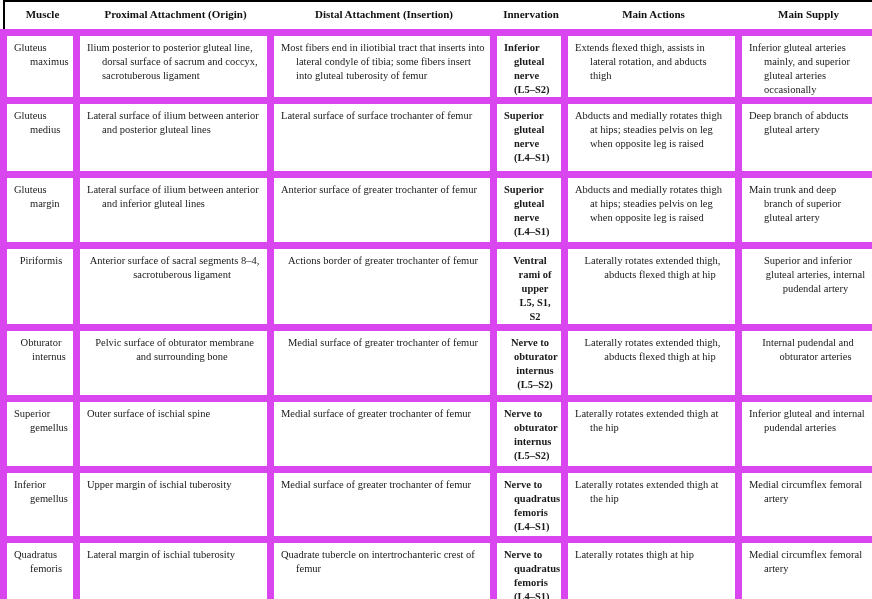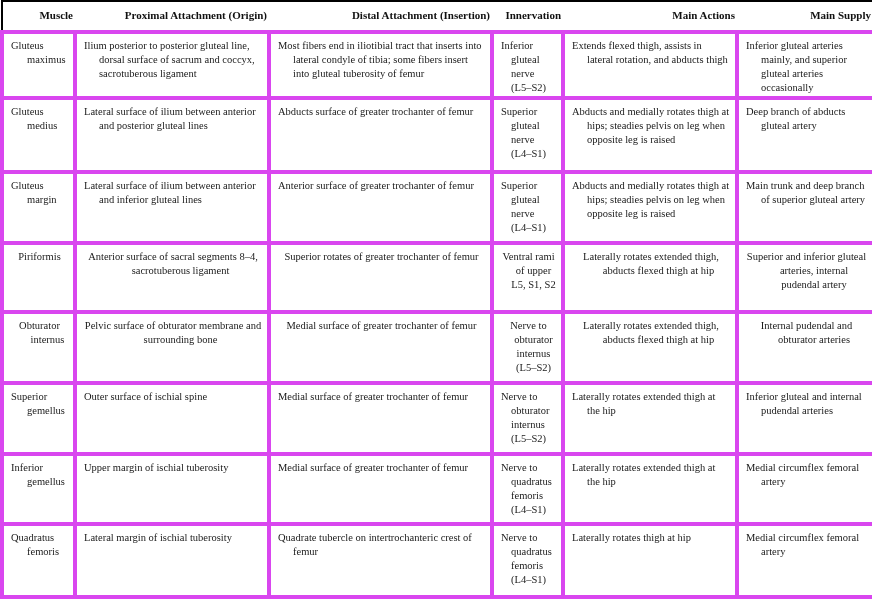--- a/index.html
+++ b/index.html
@@ -20,49 +20,49 @@
     font-size: 10.5px;
     color: #1a1a1a;
   }
   thead tr { height: 31px; }
   thead th {
     border-bottom: 2px solid #000000;
     border-left: none;
     border-right: none;
     font-size: 11px;
     font-weight: bold;
-    text-align: right;
+    text-align: center;
     vertical-align: middle;
     padding: 2px 2px 4px 6px;
     white-space: nowrap;
     overflow: visible;
     color: #111111;
   }
   tbody td {
-    border: 4px solid #d946ef;
+    border: 7px solid #d946ef;
     vertical-align: top;
     padding: 5px 5px 0 7px;
     line-height: 14px;
     overflow: hidden;
   }
   tbody tr:nth-child(1) { height: 66px; }
   tbody tr:nth-child(2) { height: 74px; }
   tbody tr:nth-child(3) { height: 71px; }
   tbody tr:nth-child(4) { height: 69px; text-align: center; }
   tbody tr:nth-child(5) { height: 71px; text-align: center; }
   tbody tr:nth-child(6) { height: 71px; }
   tbody tr:nth-child(7) { height: 70px; }
   tbody tr:nth-child(8) { height: 73px; margin-top: 44px; }
   .hang {
     display: block;
     padding-left: 15px;
     text-indent: -15px;
   }
   td.c0 .hang { padding-left: 16px; text-indent: -16px; }
-  td.c3 .hang { padding-left: 10px; text-indent: -10px; }
+  td.c3 .hang { padding-left: 10px; text-indent: -10px; font-weight: bold; }
 </style>
 </head>
 <body>
 
 <div class="page">
   <table class="muscle-table">
     <colgroup>
       <col style="width:73px">
         <col style="width:194px">
         <col style="width:223px">
@@ -102,21 +102,21 @@
           </td>
       </tr>
       <tr>
         <td class="c0">
             <span class="hang">Gluteus medius</span>
           </td>
         <td class="c1">
             <span class="hang">Lateral surface of ilium between anterior and posterior gluteal lines</span>
           </td>
         <td class="c2">
-            <span class="hang">Abducts surface of greater trochanter of femur</span>
+            <span class="hang">Lateral surface of surface trochanter of femur</span>
           </td>
         <td class="c3">
             <span class="hang">Superior gluteal nerve (L4–S1)</span>
           </td>
         <td class="c4">
             <span class="hang">Abducts and medially rotates thigh at hips; steadies pelvis on leg when opposite leg is raised</span>
           </td>
         <td class="c5">
             <span class="hang">Deep branch of abducts gluteal artery</span>
           </td>
@@ -142,21 +142,21 @@
           </td>
       </tr>
       <tr>
         <td class="c0">
             <span class="hang">Piriformis</span>
           </td>
         <td class="c1">
             <span class="hang">Anterior surface of sacral segments 8–4, sacrotuberous ligament</span>
           </td>
         <td class="c2">
-            <span class="hang">Superior rotates of greater trochanter of femur</span>
+            <span class="hang">Actions border of greater trochanter of femur</span>
           </td>
         <td class="c3">
             <span class="hang">Ventral rami of upper L5, S1, S2</span>
           </td>
         <td class="c4">
             <span class="hang">Laterally rotates extended thigh, abducts flexed thigh at hip</span>
           </td>
         <td class="c5">
             <span class="hang">Superior and inferior gluteal arteries, internal pudendal artery</span>
           </td>

